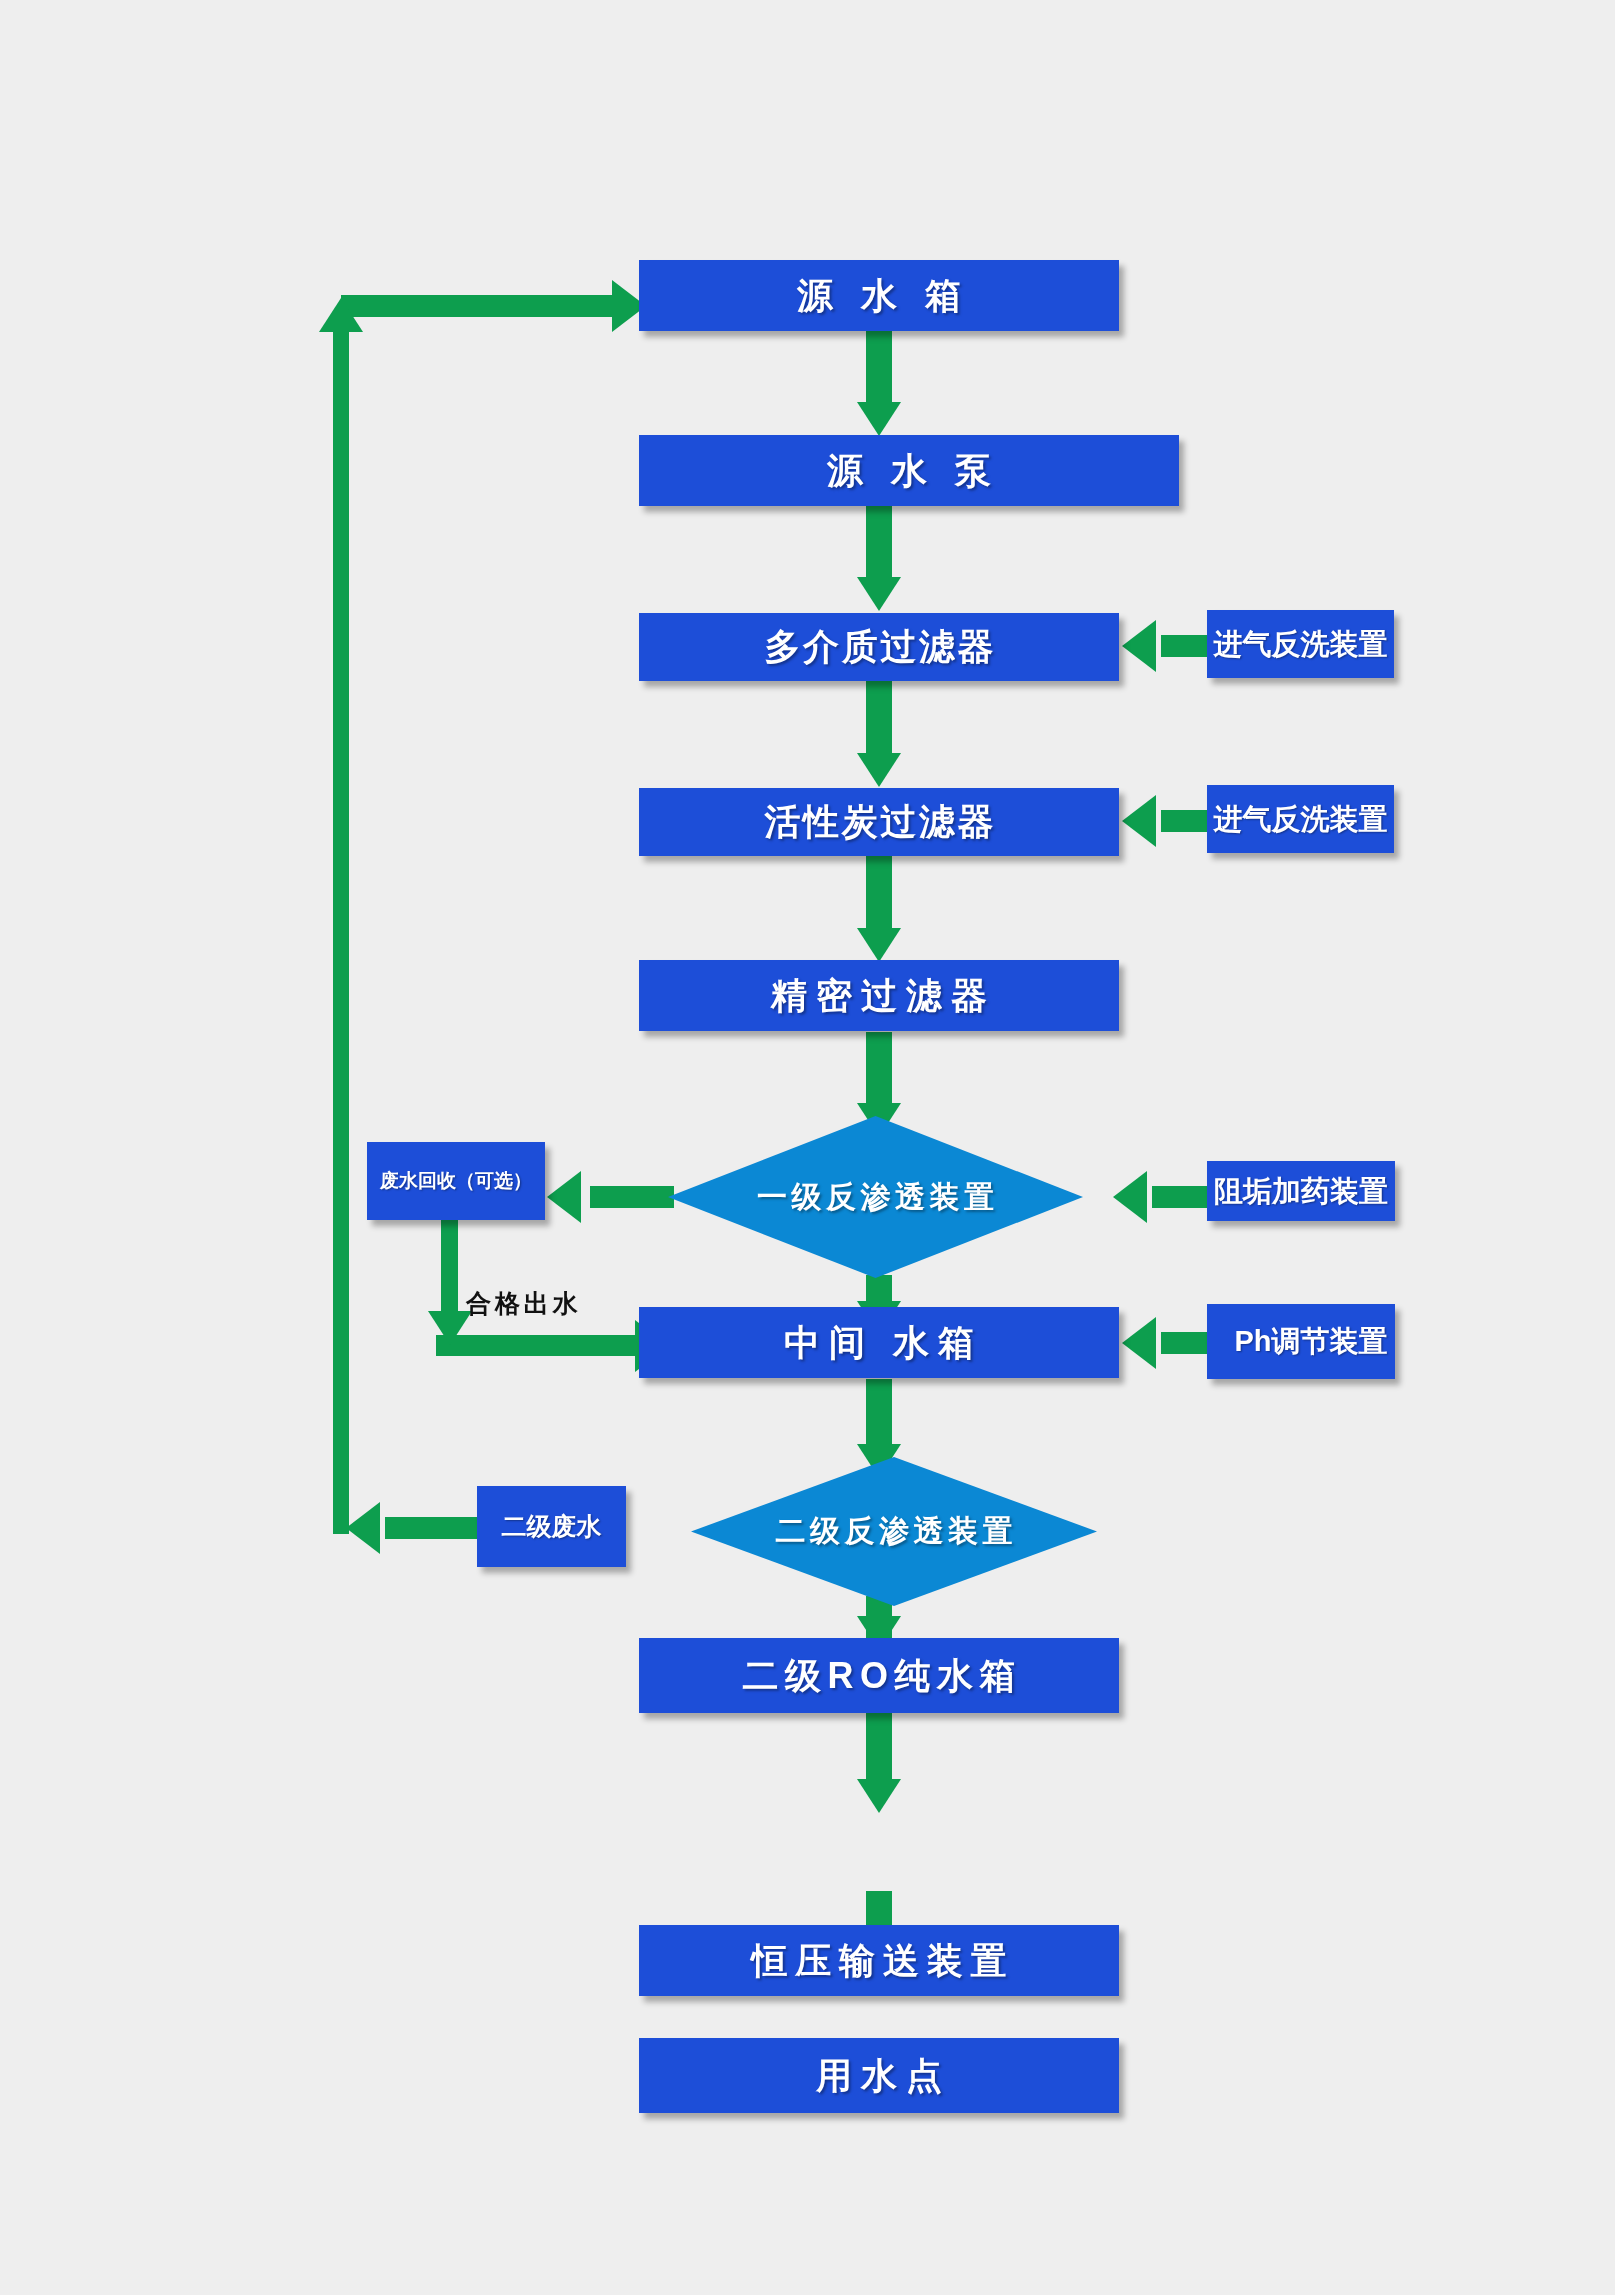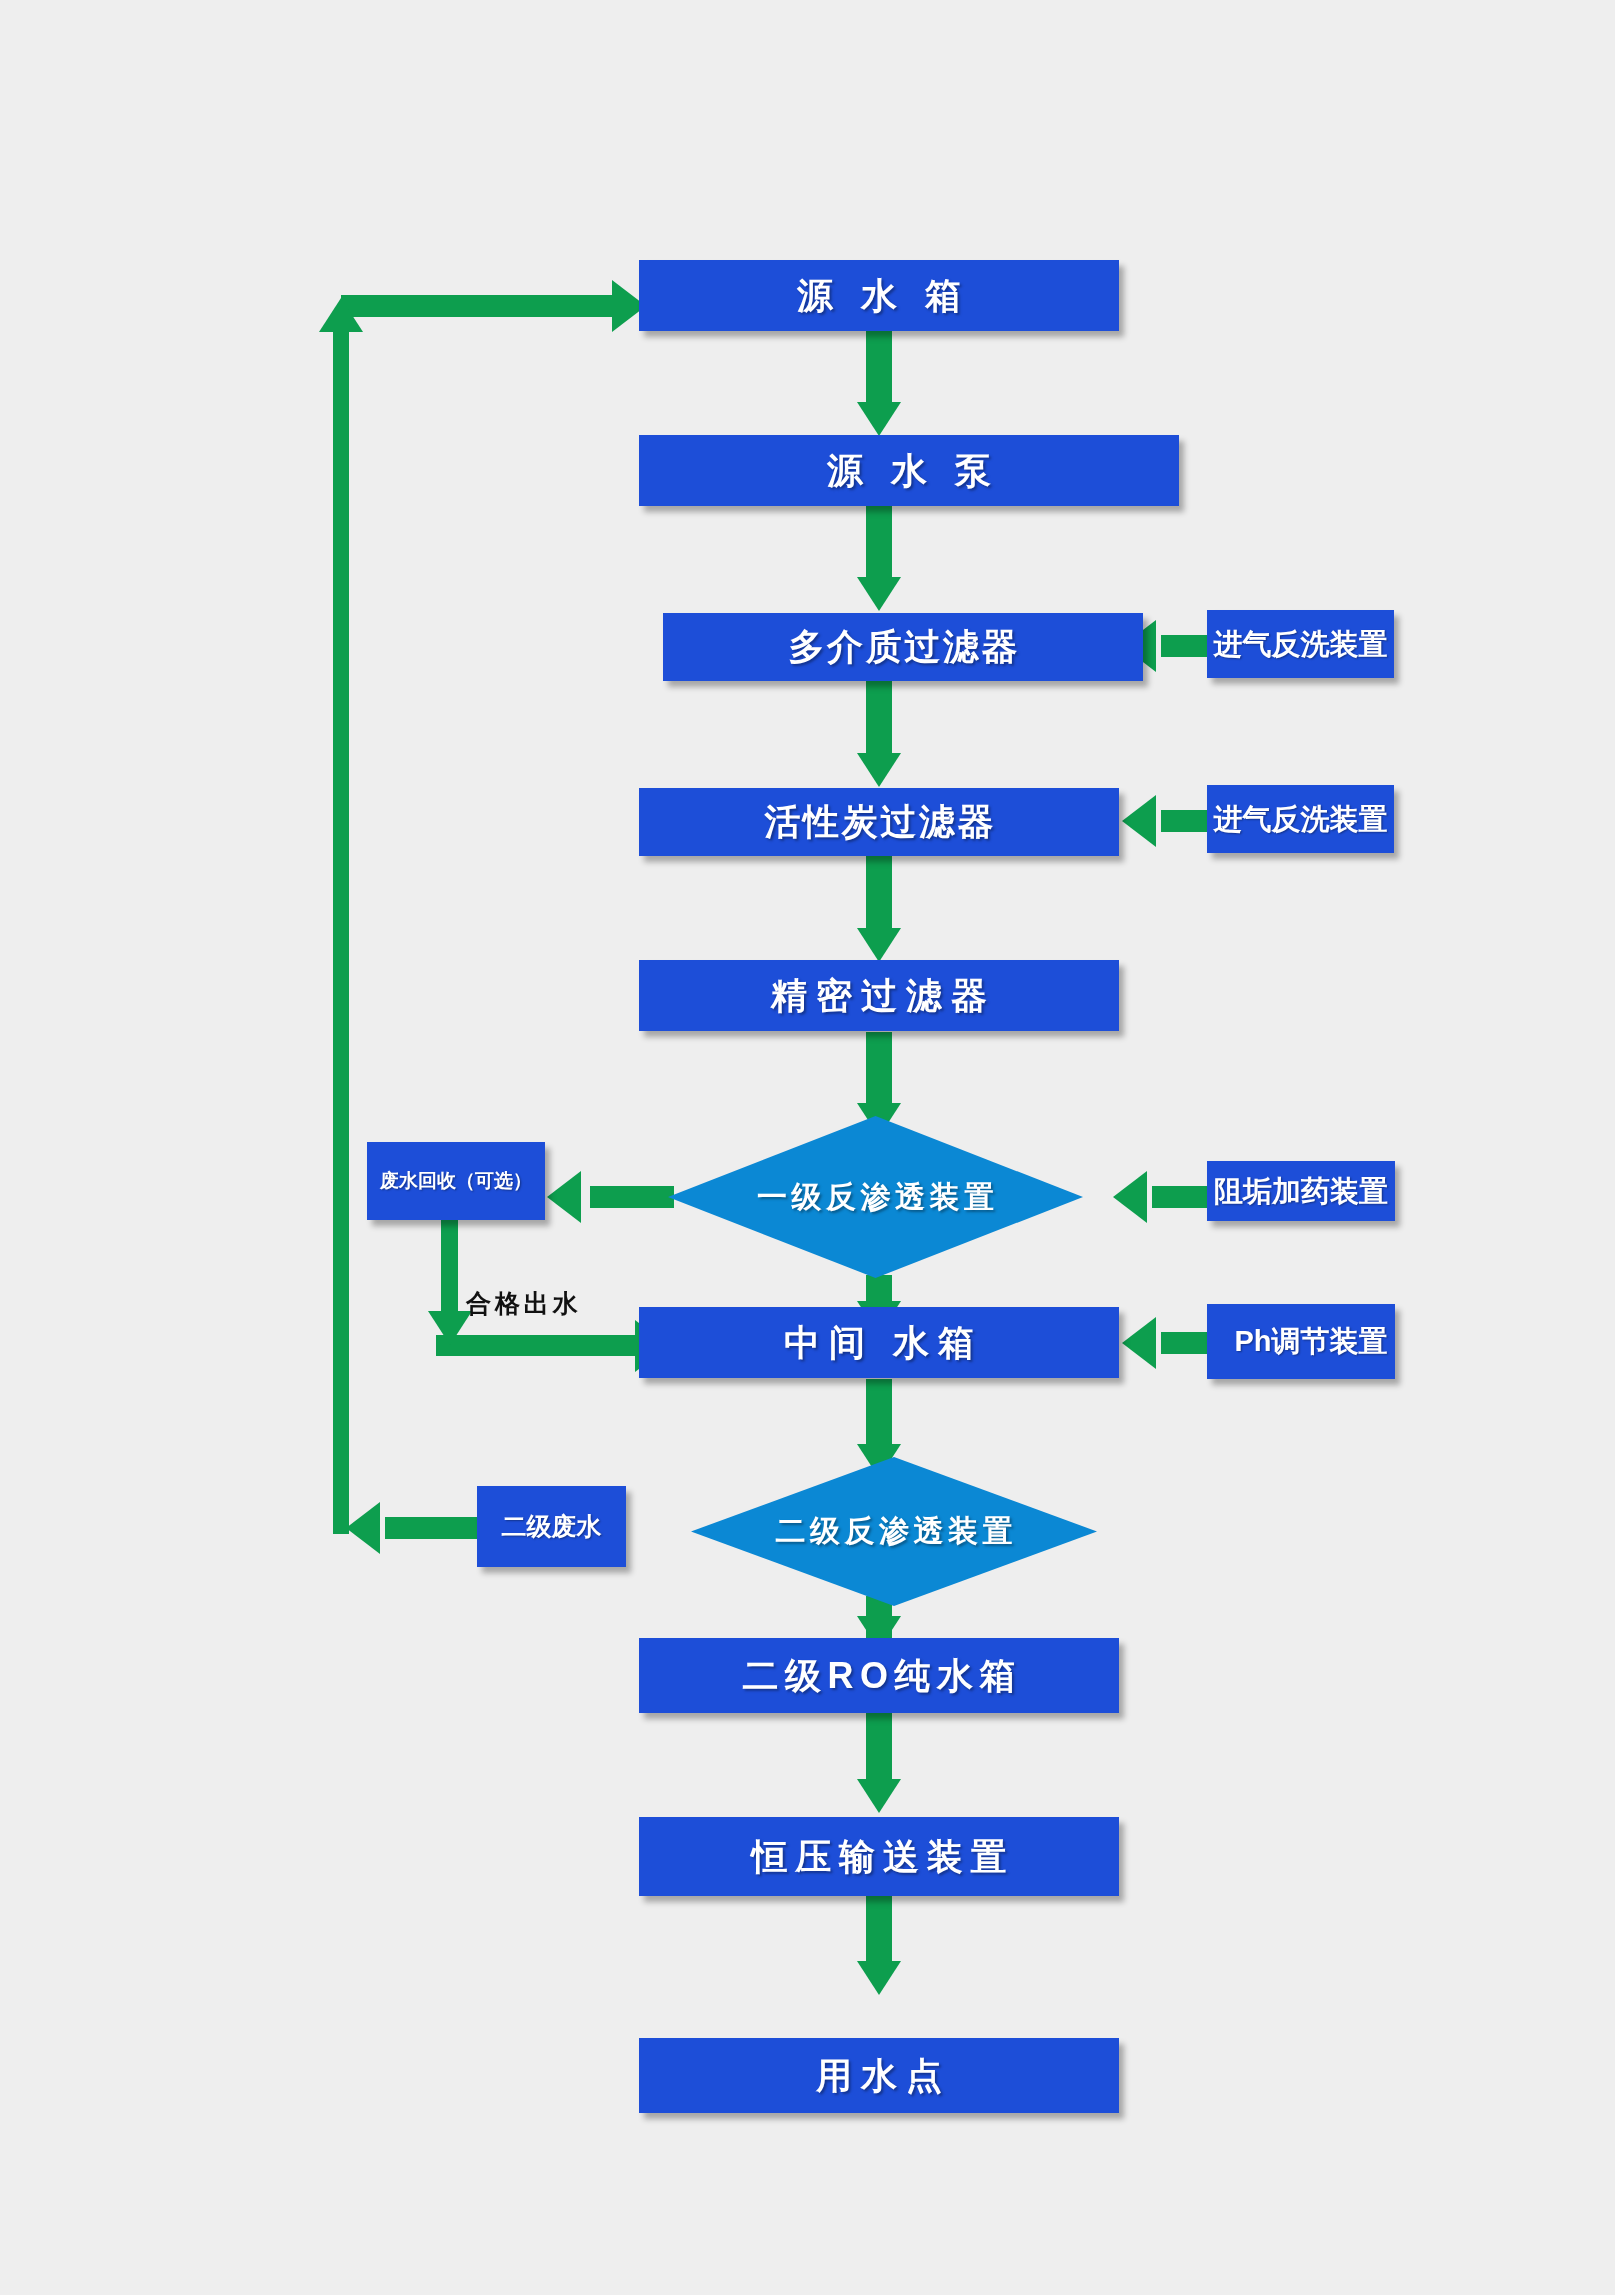--- a/index.html
+++ b/index.html
@@ -147,21 +147,21 @@
   <div class="vline" style="left:866px; top:331px; width:26px; height:78px;"></div>
   <div class="arrow-down" style="left:857px; top:402px;"></div>
 
   <div class="node main" style="left:639px; top:435px; width:540px; height:71px;">
     <span>源 水 泵</span>
   </div>
 
   <div class="vline" style="left:866px; top:506px; width:26px; height:78px;"></div>
   <div class="arrow-down" style="left:857px; top:577px;"></div>
 
-  <div class="node main tight" style="left:639px; top:613px; width:480px; height:68px;margin-left:24px;">
+  <div class="node main tight" style="left:639px; top:613px; width:480px; height:68px;">
     <span>多介质过滤器</span>
   </div>
 
   <div class="node small" style="left:1207px; top:610px; width:187px; height:68px;">
     <span>进气反洗装置</span>
   </div>
   <div class="hline" style="left:1161px; top:635px; width:51px; height:22px;"></div>
   <div class="arrow-left" style="left:1122px; top:620px;"></div>
 
   <div class="vline" style="left:866px; top:681px; width:26px; height:78px;"></div>
@@ -240,21 +240,21 @@
   <div class="vline" style="left:866px; top:1596px; width:26px; height:68px;"></div>
   <div class="arrow-down" style="left:857px; top:1616px;"></div>
 
   <div class="node main tight" style="left:639px; top:1638px; width:480px; height:75px; letter-spacing:6.5px; text-indent:6.5px;">
     <span>二级RO纯水箱</span>
   </div>
 
   <div class="vline" style="left:866px; top:1713px; width:26px; height:75px;"></div>
   <div class="arrow-down" style="left:857px; top:1779px;"></div>
 
-  <div class="node main" style="left:639px; top:1817px; width:480px; height:79px; letter-spacing:7.8px; text-indent:7.8px;">
+  <div class="node main" style="left:639px; top:1925px; width:480px; height:71px; letter-spacing:7.8px; text-indent:7.8px;">
     <span>恒压输送装置</span>
   </div>
 
   <div class="vline" style="left:866px; top:1891px; width:26px; height:81px;"></div>
   <div class="arrow-down" style="left:857px; top:1961px;"></div>
 
   <div class="node main" style="left:639px; top:1998px; width:480px; height:75px;margin-top:40px;">
     <span>用水点</span>
   </div>
 

